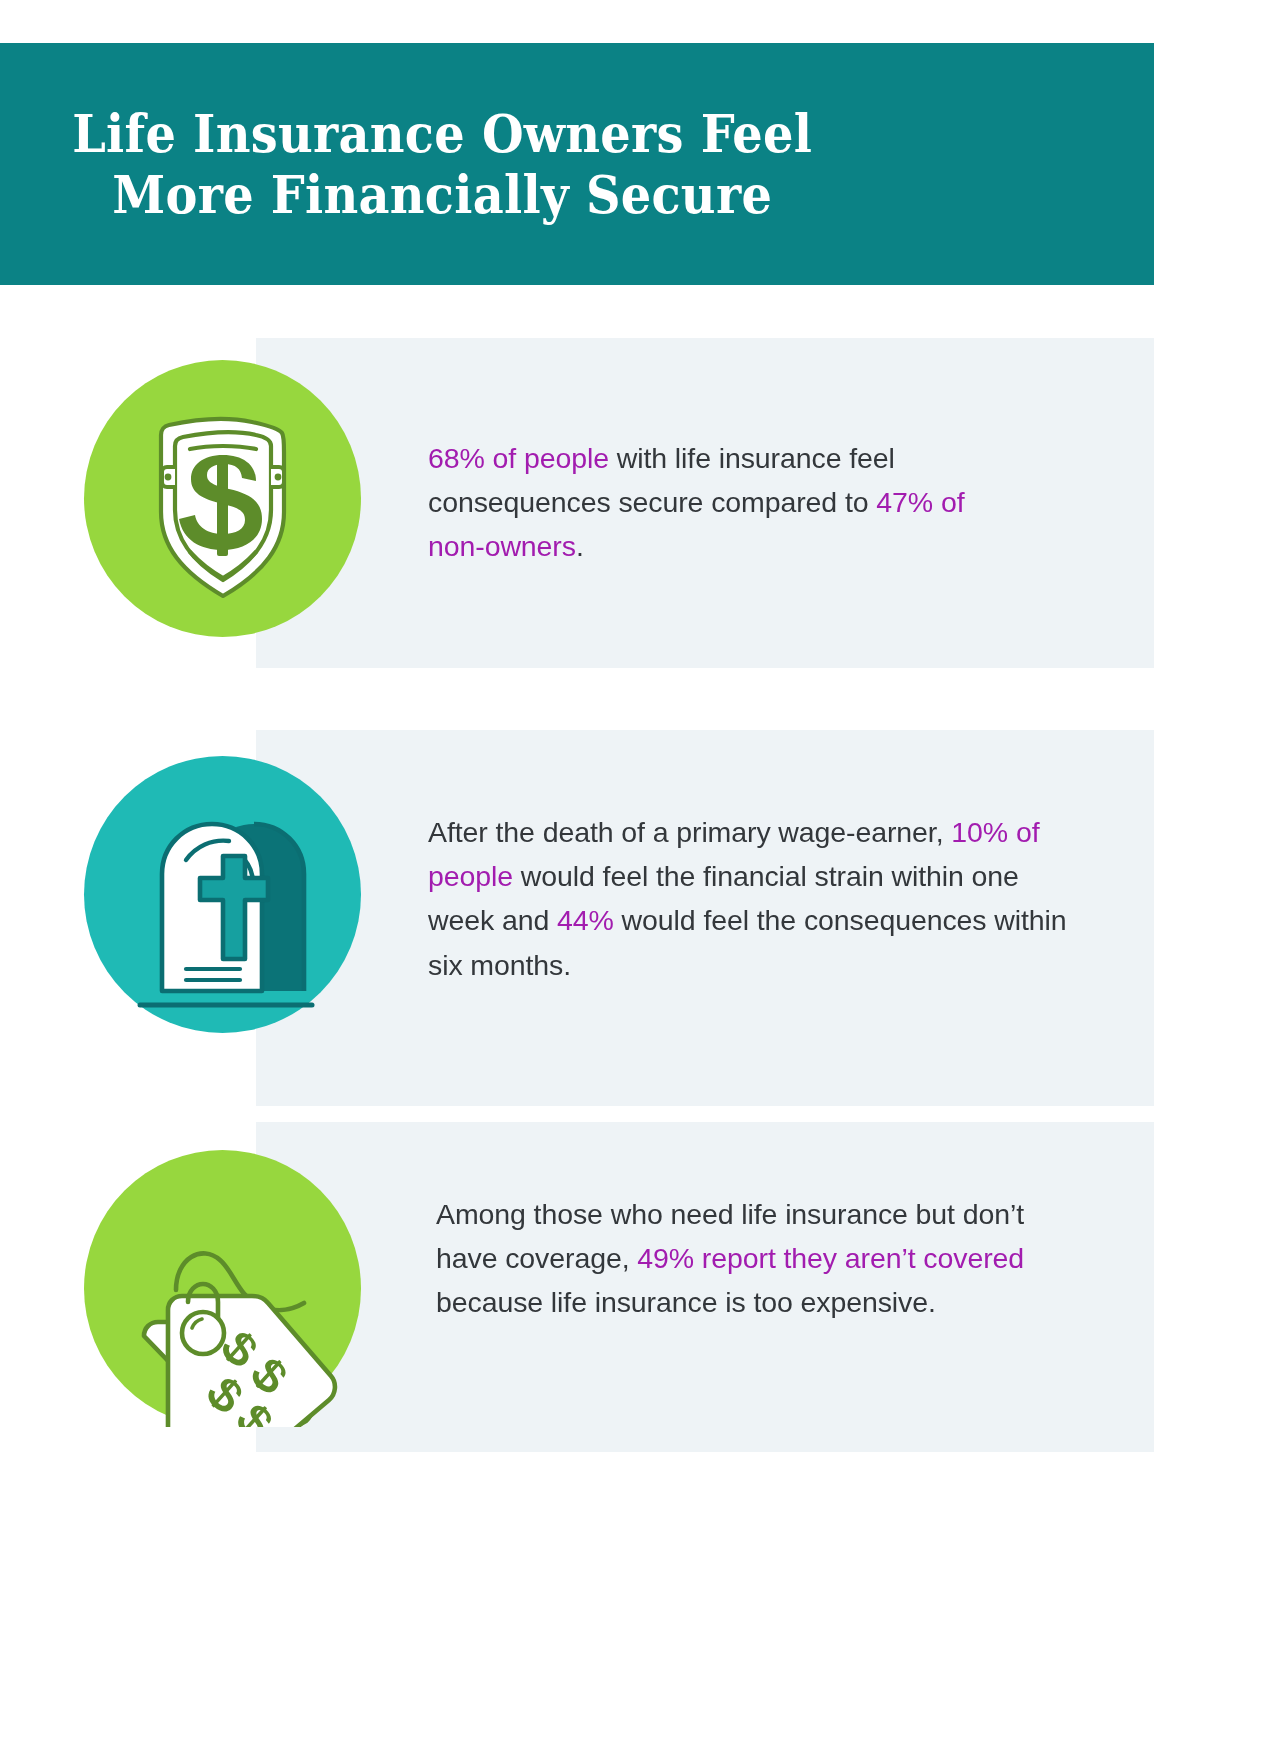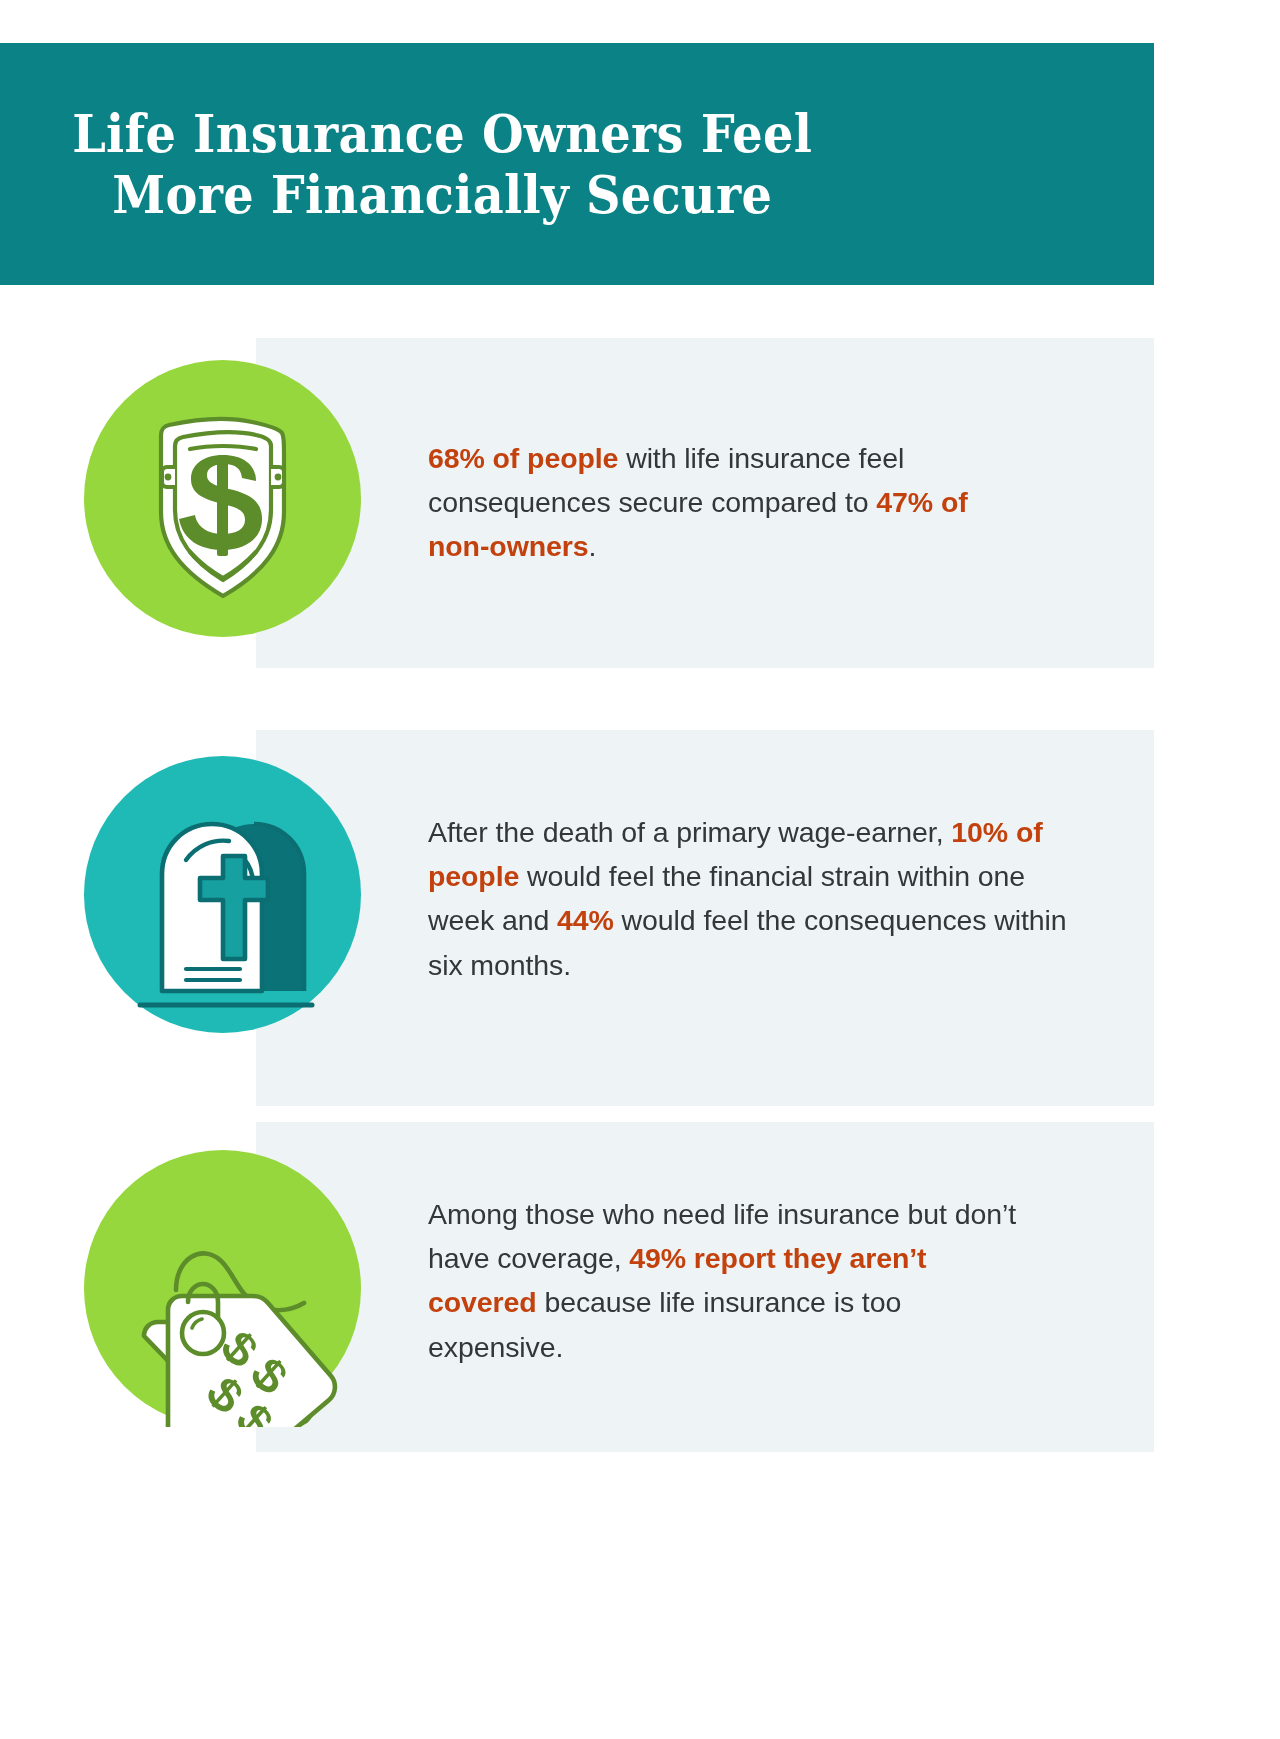--- a/index.html
+++ b/index.html
@@ -60,21 +60,21 @@
     border-radius: 50%;
   }
   .blurb {
     position: absolute;
     color: #33373b;
     font-size: 28.5px;
     line-height: 1.55;
     letter-spacing: -0.1px;
     font-weight: 400;
   }
-  .blurb b { font-weight: 700; color: #c2410c; }
+  .blurb b { font-weight: 400; color: #a21caf; }
 
   
   #block-1 { top: 338px; height: 330px; }
   #panel-1 { left: 256px; top: 0px; width: 898px; height: 330px; }
   #circle-1 { left: 84px; top: 22px; width: 277px; height: 277px; background: #97d73e; }
   #blurb-1 { left: 428px; top: 98px; width: 590px; }
 
   
   #block-2 { top: 730px; height: 376px; }
   #panel-2 { left: 256px; top: 0px; width: 898px; height: 376px; }
@@ -209,16 +209,16 @@
           <g transform="translate(188 240) scale(0.40)">
             <rect x="28" y="-8" width="9" height="88" rx="2"></rect>
             <path d="M66 18 C66 4 54 -4 37 -4 C20 -4 9 5 9 17 C9 29 19 34 37 38 C52 41 56 45 56 52
                      C56 60 48 64 37 64 C24 64 15 58 13 48 L0 52 C3 70 18 78 37 78 C57 78 71 68 71 52
                      C71 37 61 30 42 26 C27 23 23 19 23 14 C23 8 29 5 38 5 C48 5 53 9 54 16 Z"></path>
           </g>
         </g>
       </svg>
     </div>
 
-    <div class="blurb" id="blurb-3" style="color: rgb(51, 55, 59);"><span>Among those who need life insurance but don’t have coverage, </span><b>49% report they aren’t covered</b><span> because life insurance is too expensive.</span></div>
+    <div class="blurb" id="blurb-3" style="color: rgb(51, 55, 59); margin-left: 8px;"><span>Among those who need life insurance but don’t have coverage, </span><b>49% report they aren’t covered</b><span> because life insurance is too expensive.</span></div>
   </div>
 
 </div>
 
 </body></html>

